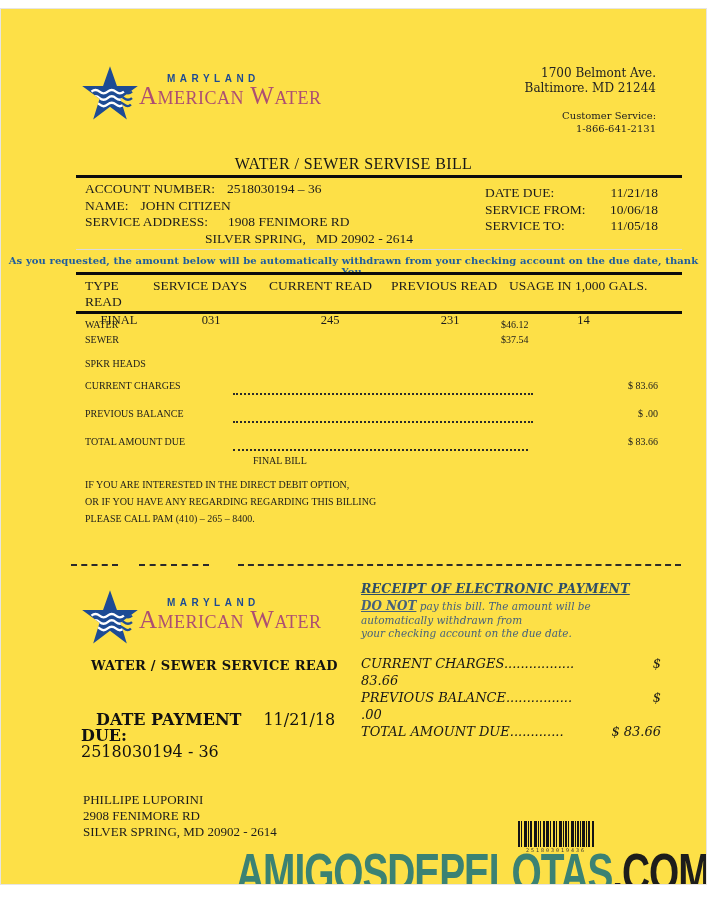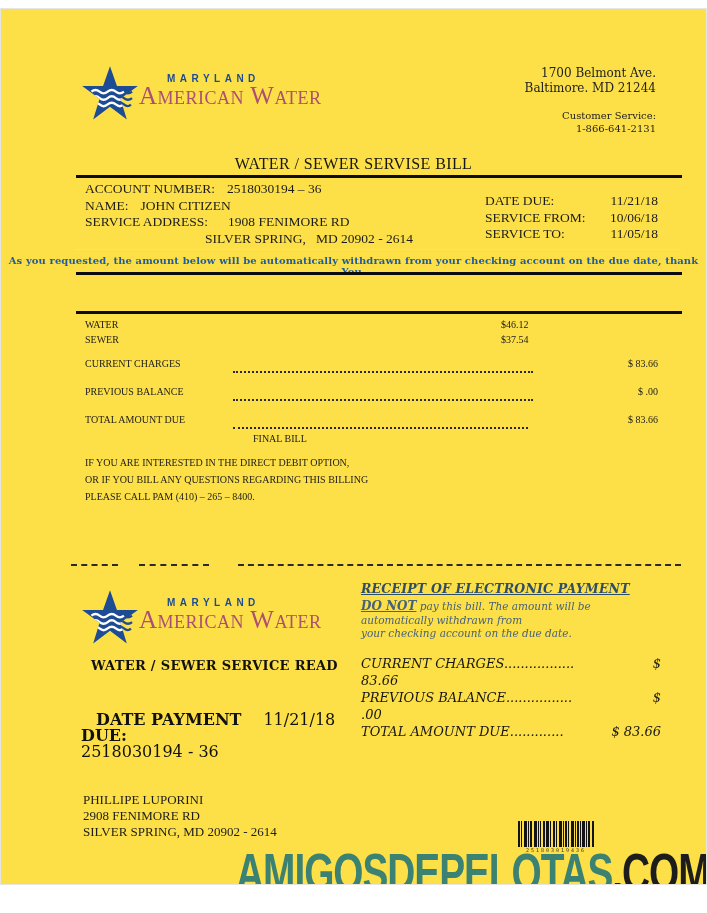--- a/index.html
+++ b/index.html
@@ -28,21 +28,21 @@
   
   .bill-title { top:146px; left:0; width:100%; text-align:center; font-size:16px;
                 letter-spacing:0.4px; color:#171717; }
   .rule { background:#0c0c0c; height:3px; left:75px; width:606px; }
   .rule-faint { background:#dcdcda; height:1px; left:75px; width:606px; }
 
   
   .account { top:172px; left:84px; width:573px; font-size:13.5px; line-height:16.5px; }
   .acct-val { margin-left:12px; }
   .acct-indent { padding-left:120px; }
-  .acct-right { position:absolute; top:12px; left:400px; width:173px; }
+  .acct-right { position:absolute; top:4px; left:400px; width:173px; }
   .acct-right .r { display:flex; justify-content:space-between; }
 
   
   .notice { top:246px; left:0; width:100%; text-align:center;
             font-family:"DejaVu Serif", serif; font-weight:bold; font-size:10px;
             color:#1e5c9e; letter-spacing:0.1px; }
 
   
   .usage { top:269px; left:84px; width:573px; font-size:13.5px;
            display:grid; grid-template-columns:68px 116px 122px 118px 1fr; row-gap:3px; }
@@ -159,51 +159,64 @@
           <span>SERVICE TO:</span>
           <span>11/05/18</span>
         </div>
     </div>
   </div>
 
   <div class="abs rule-faint" style="top:240px;"></div>
   <div class="abs notice">As you requested, the amount below will be automatically withdrawn from your checking account on the due date, thank You.</div>
   <div class="abs rule" style="top:263px;"></div>
 
+  <div class="abs usage">
+    <div class="h">TYPE READ</div>
+    <div class="h">SERVICE DAYS</div>
+    <div class="h">CURRENT READ</div>
+    <div class="h">PREVIOUS READ</div>
+    <div class="h">USAGE IN 1,000 GALS.</div>
+    <div class="v">FINAL</div>
+    <div class="v">031</div>
+    <div class="v">245</div>
+    <div class="v">231</div>
+    <div class="v">14</div>
+  </div>
   <div class="abs rule" style="top:302px;"></div>
 
   <div class="abs charges">
     <div class="li-row">
       <span>WATER</span>
       <span class="li-amt">$46.12</span>
     </div>
     <div class="li-row">
       <span>SEWER</span>
       <span class="li-amt">$37.54</span>
     </div>
+    <div class="spkr">SPKR HEADS</div>
 
     <div class="sum-row">
       <span class="sum-label">CURRENT CHARGES</span>
       <span class="sum-leader"></span>
       <span class="sum-amt">$ 83.66</span>
     </div>
     <div class="sum-row">
       <span class="sum-label">PREVIOUS BALANCE</span>
       <span class="sum-leader"></span>
       <span class="sum-amt">$ .00</span>
     </div>
     <div class="sum-row">
       <span class="sum-label">TOTAL AMOUNT DUE</span>
       <span class="sum-leader" style="width:295px;"></span>
       <span class="sum-amt">$ 83.66</span>
     </div>
     <div class="final-bill">FINAL BILL</div>
     <div class="foot-lines">
       <div>IF YOU ARE INTERESTED IN THE DIRECT DEBIT OPTION,</div>
-      <div>OR IF YOU BILL ANY QUESTIONS REGARDING THIS BILLING</div>
+      <div>OR IF YOU HAVE ANY REGARDING REGARDING THIS BILLING</div>
       <div>PLEASE CALL PAM (410) – 265 – 8400.</div>
     </div>
   </div>
 
   <div class="abs dash" style="left:70px;width:47px;"></div>
   <div class="abs dash" style="left:138px;width:70px;"></div>
   <div class="abs dash" style="left:237px;width:443px;"></div>
 
   <div class="abs logo" style="top:580px;left:78px;">
     <svg viewBox="0 0 100 100">

